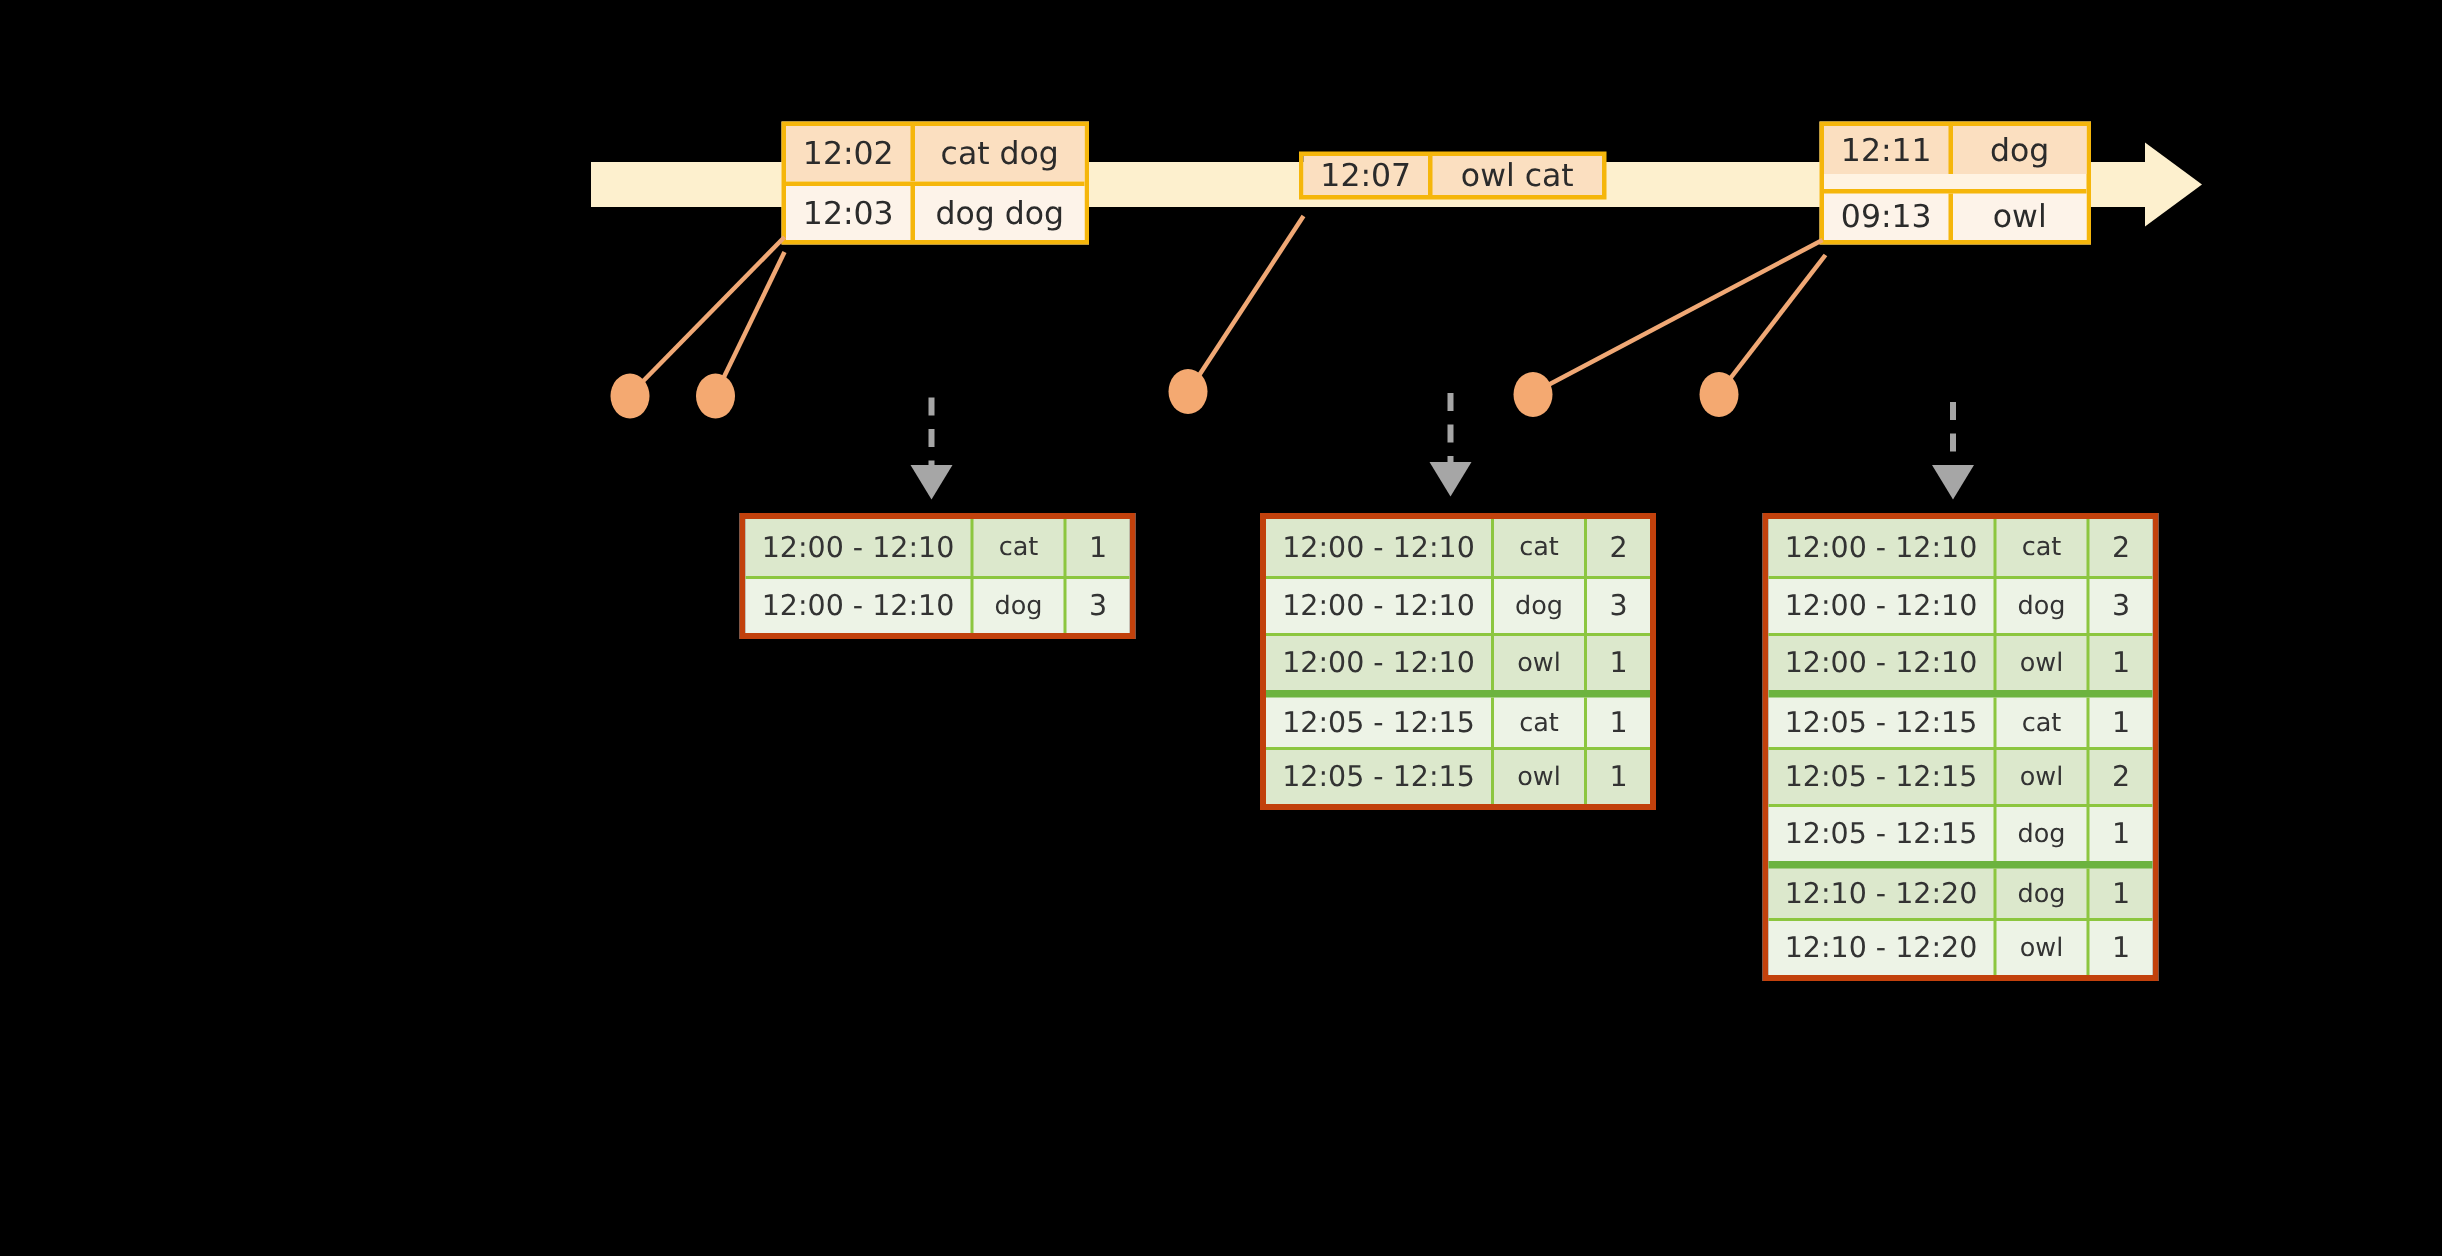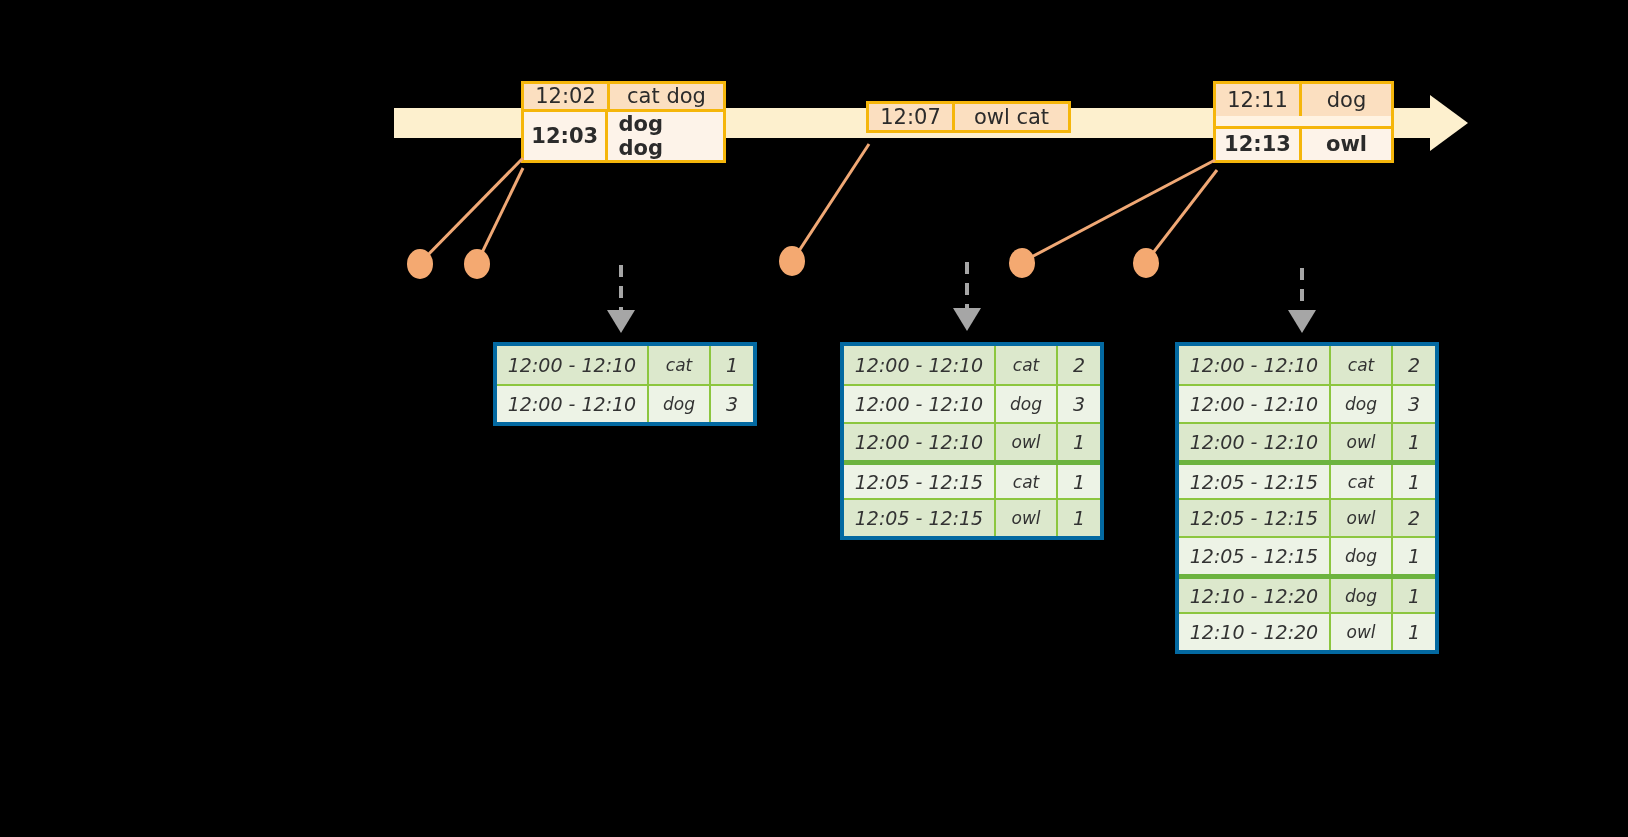--- a/index.html
+++ b/index.html
@@ -54,21 +54,21 @@
   }
   .event-row {
     display: flex;
     flex: 1 1 auto;
     box-sizing: border-box;
   }
   .event-row + .event-row {
     border-top: 3px solid #F5B60B;
   }
   .event-row.shade-a { background: #FBDFC0; }
-  .event-row.shade-b { background: #FDF3E9; font-weight: bold; }
+  .event-row.shade-b { background: #FDF3E9; }
   .event-time {
     width: 86px;
     box-sizing: border-box;
     border-right: 3px solid #F5B60B;
     display: flex;
     align-items: center;
     justify-content: center;
     font-size: 21px;
     color: #2b2b2b;
   }
@@ -78,24 +78,23 @@
     align-items: center;
     justify-content: center;
     font-size: 21px;
     color: #2b2b2b;
     padding: 0 10px;
   }
 
   
   .result-table {
     position: absolute;
-    border: 4px solid #0369a1;
+    border: 4px solid #c2410c;
     box-sizing: border-box;
     background: #7dd3fc;
-    font-style: italic;
   }
   .res-row {
     display: flex;
     height: 38px;
     box-sizing: border-box;
   }
   .res-row + .res-row { border-top: 2px solid #8CC63F; }
   .res-row.band-a { background: #DCE8CC; }
   .res-row.band-b { background: #EDF3E6; }
   .res-row.sep-strong { border-top: 5px solid #6CB33F; }
@@ -154,21 +153,21 @@
       <span class="event-words">owl cat</span>
     </div>
   </div>
 
   <div class="event-box" style="left:1213px; top:61px; width:181px; height:82px;gap:10px;">
     <div class="event-row shade-a">
       <span class="event-time">12:11</span>
       <span class="event-words">dog</span>
     </div>
     <div class="event-row shade-b">
-      <span class="event-time">12:13</span>
+      <span class="event-time">09:13</span>
       <span class="event-words">owl</span>
     </div>
   </div>
 
   <svg id="wires" viewBox="0 0 1628 837" xmlns="http://www.w3.org/2000/svg">
     <g stroke="#F0A875" stroke-width="3" fill="none">
       <line x1="420" y1="243" x2="523" y2="138"></line>
       <line x1="477" y1="243" x2="523" y2="148"></line>
       <line x1="793" y1="240" x2="869" y2="124"></line>
       <line x1="1022" y1="242" x2="1215" y2="140"></line>

